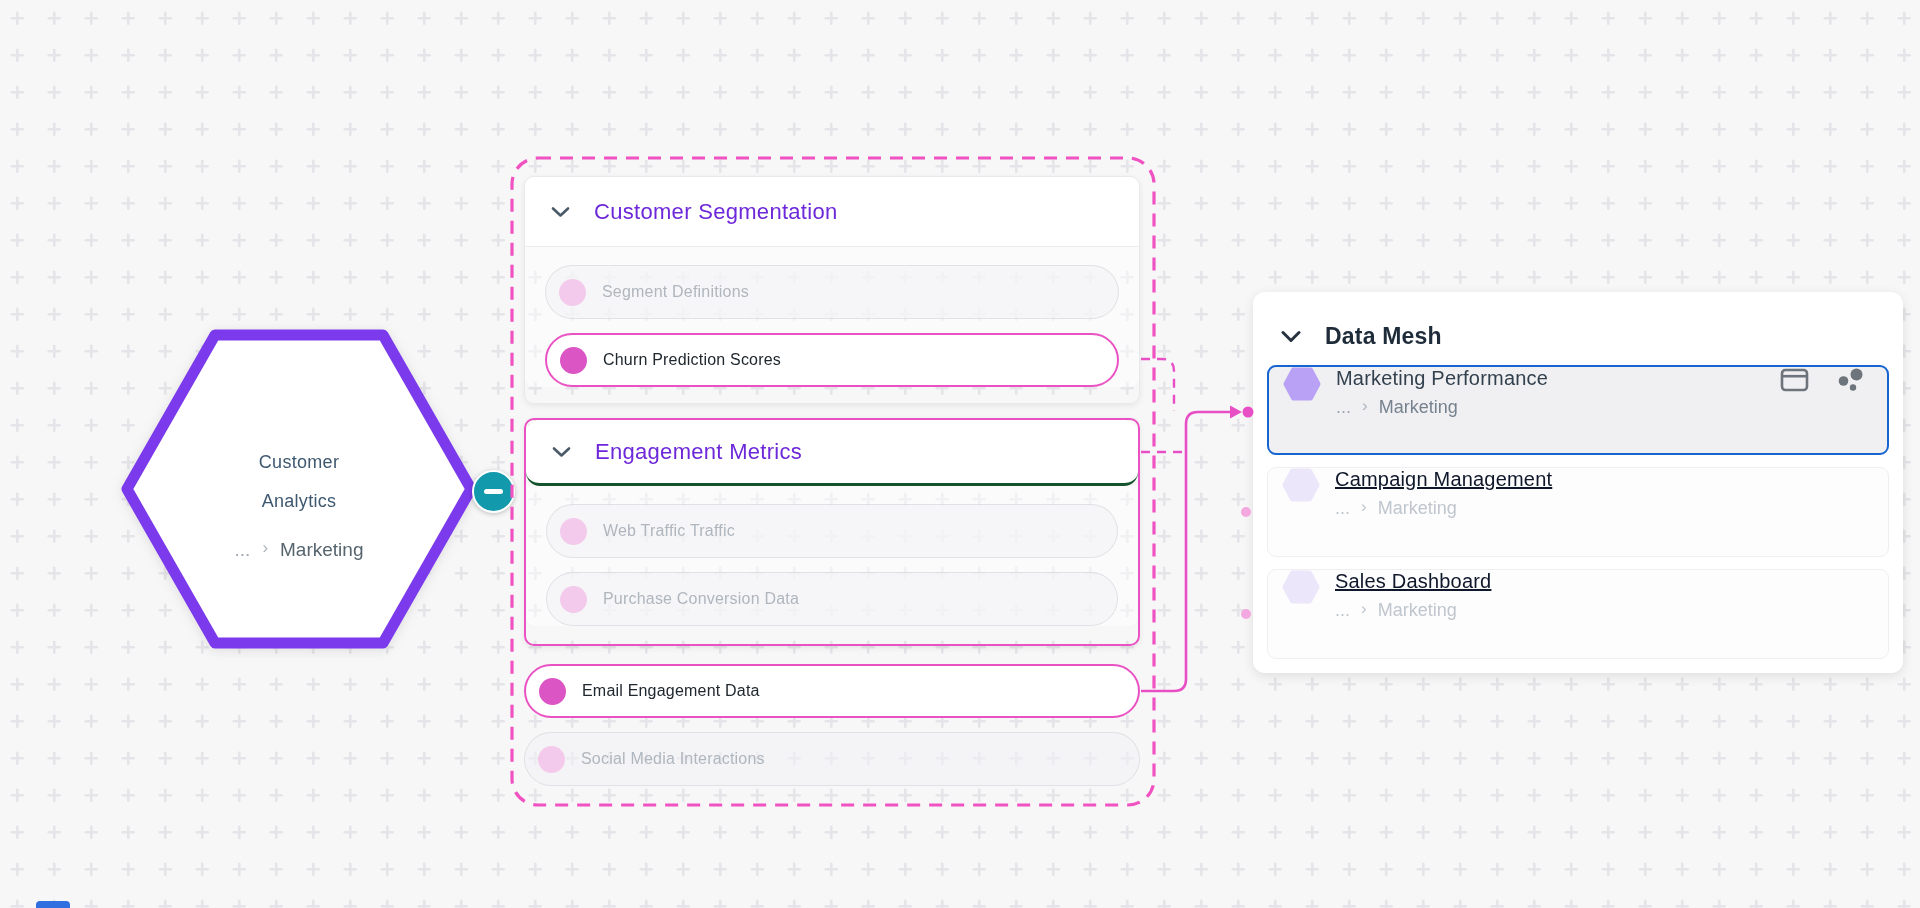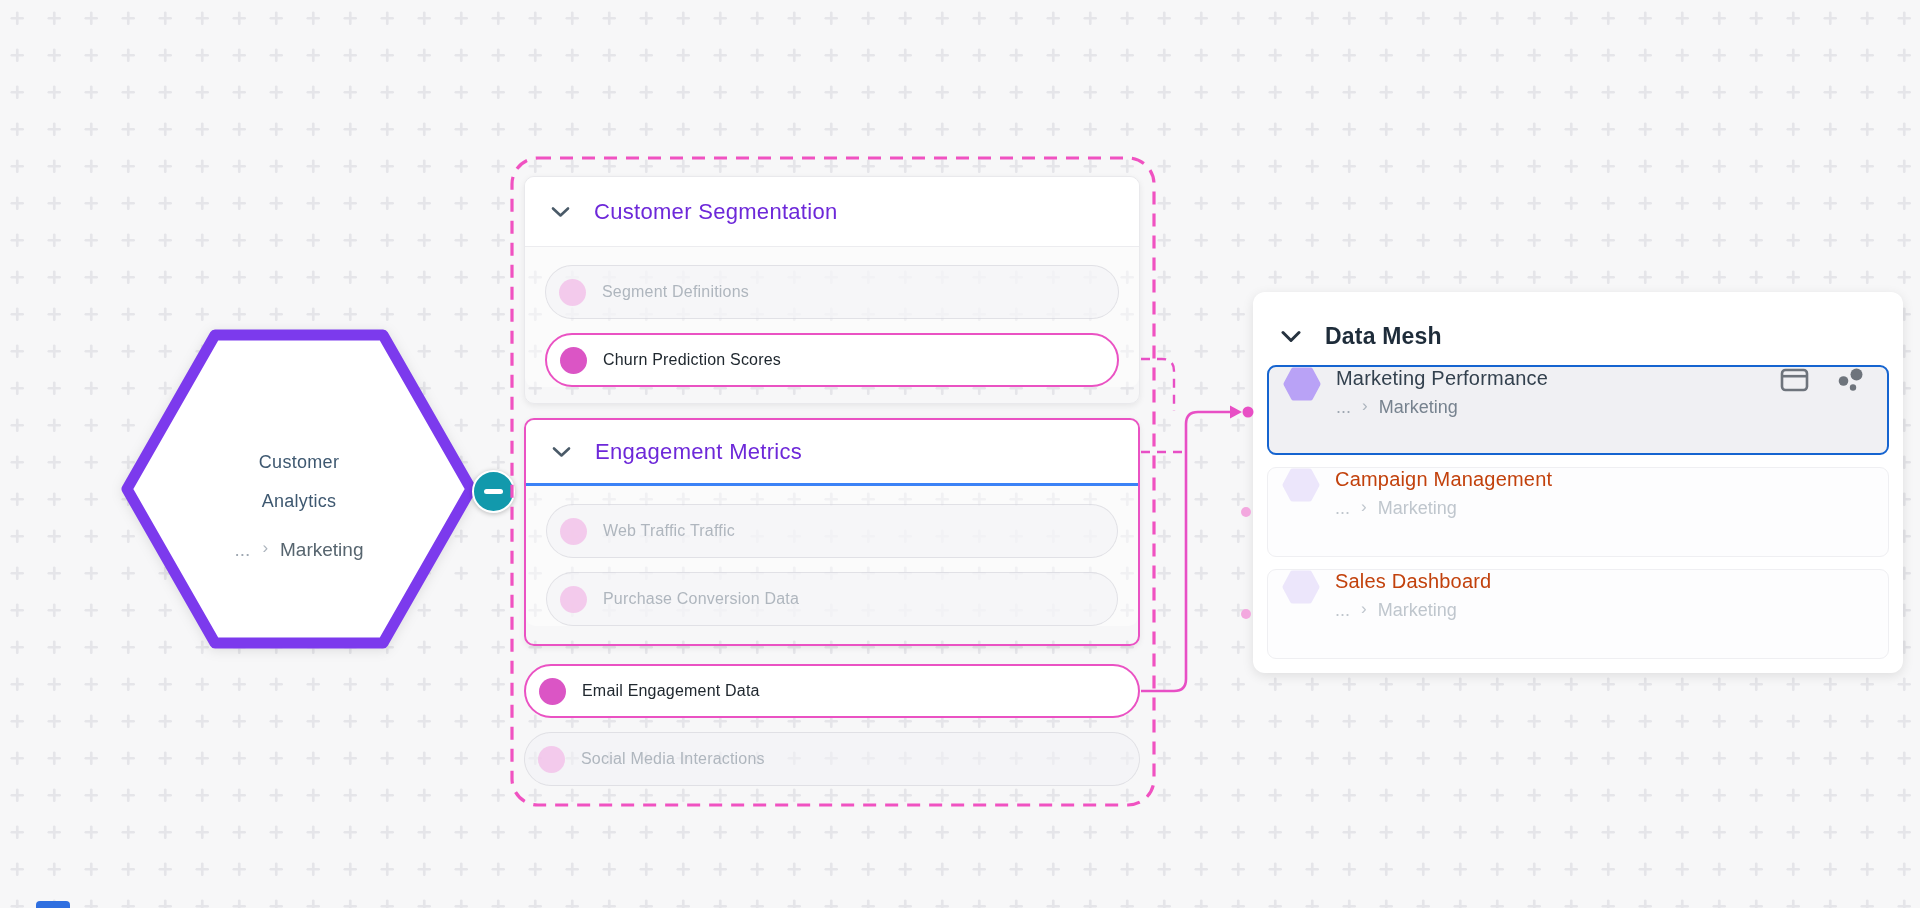--- a/index.html
+++ b/index.html
@@ -38,21 +38,21 @@
 
   
   .panel { left: 524px; width: 616px; border-radius: 10px; z-index: 4; }
   .panel-plain { top: 176px; height: 228px; border: 1px solid #E9E9EC; box-shadow: 0 2px 6px rgba(0,0,0,0.07); }
   .panel-pink  { top: 418px; height: 228px; border: 2.5px solid #EA52C3; box-shadow: 0 2px 6px rgba(0,0,0,0.07); }
   .panel-header {
     height: 70px; background: #FFFFFF; border-radius: 9px 9px 0 0;
     display: flex; align-items: center; padding-left: 26px; gap: 24px; cursor: pointer;
   }
   .panel-plain .panel-header { border-bottom: 1px solid #ECECEF; }
-  .panel-pink  .panel-header { height: 66px; border-bottom: 3px solid #3b82f6; }
+  .panel-pink  .panel-header { height: 66px; border-bottom: 3px solid #14532d; border-radius: 14px; }
   .panel-title { font-size: 22px; color: #6d28d9; font-weight: 500; letter-spacing: 0.3px; }
   .panel-body { background: rgba(255,255,255,0.45); border-radius: 0 0 9px 9px; padding: 18px 20px 0 20px; }
 
   .pill {
     height: 54px; border-radius: 27px; display: flex; align-items: center;
     padding-left: 13px; gap: 16px; margin-bottom: 14px; cursor: pointer;
   }
   .pill-dot { width: 27px; height: 27px; border-radius: 50%; flex: 0 0 auto; }
   .pill-label { font-size: 16px; letter-spacing: 0.2px; }
   .pill.disabled { background: rgba(242,242,245,0.55); border: 1px solid rgba(185,185,195,0.35); }
@@ -76,21 +76,21 @@
   .mesh-rows { position: absolute; left: 14px; right: 14px; top: 73px; }
   .mesh-row {
     height: 90px; border-radius: 9px; margin-bottom: 12px;
     display: flex; align-items: flex-start; padding: 0 22px 0 14px; cursor: pointer; position: relative;
   }
   .mesh-row.selected { background: #F0F0F3; border: 2.5px solid #1564D0; }
   .mesh-row.faded { background: #FDFDFE; border: 1.5px solid #EFEFF2; }
   .mesh-row-text { margin-left: 15px; }
   .mesh-row-title { font-size: 20px; letter-spacing: 0.2px; }
   .mesh-row.selected .mesh-row-title { color: #33414E; }
-  .mesh-row.faded .mesh-row-title { color: #c2410c; }
+  .mesh-row.faded .mesh-row-title { color: #0f172a; text-decoration: underline; }
   .mesh-row-crumb { display: flex; align-items: center; gap: 11px; margin-top: 7px; font-size: 18px; }
   .mesh-row.selected .crumb-label { color: #76828E; }
   .mesh-row.faded .crumb-ellipsis, .mesh-row.faded .crumb-sep, .mesh-row.faded .crumb-label { color: #BFC6CD; }
   .mesh-row .spacer { flex: 1; }
   .row-icons { display: flex; align-items: center; gap: 28px; }
   .row-icons > span { cursor: pointer; }
   .hex-icon-wrap { width: 38px; display: flex; justify-content: center; }
   .mesh-row.faded .hex-icon-wrap { opacity: 0.45; }
 
   

